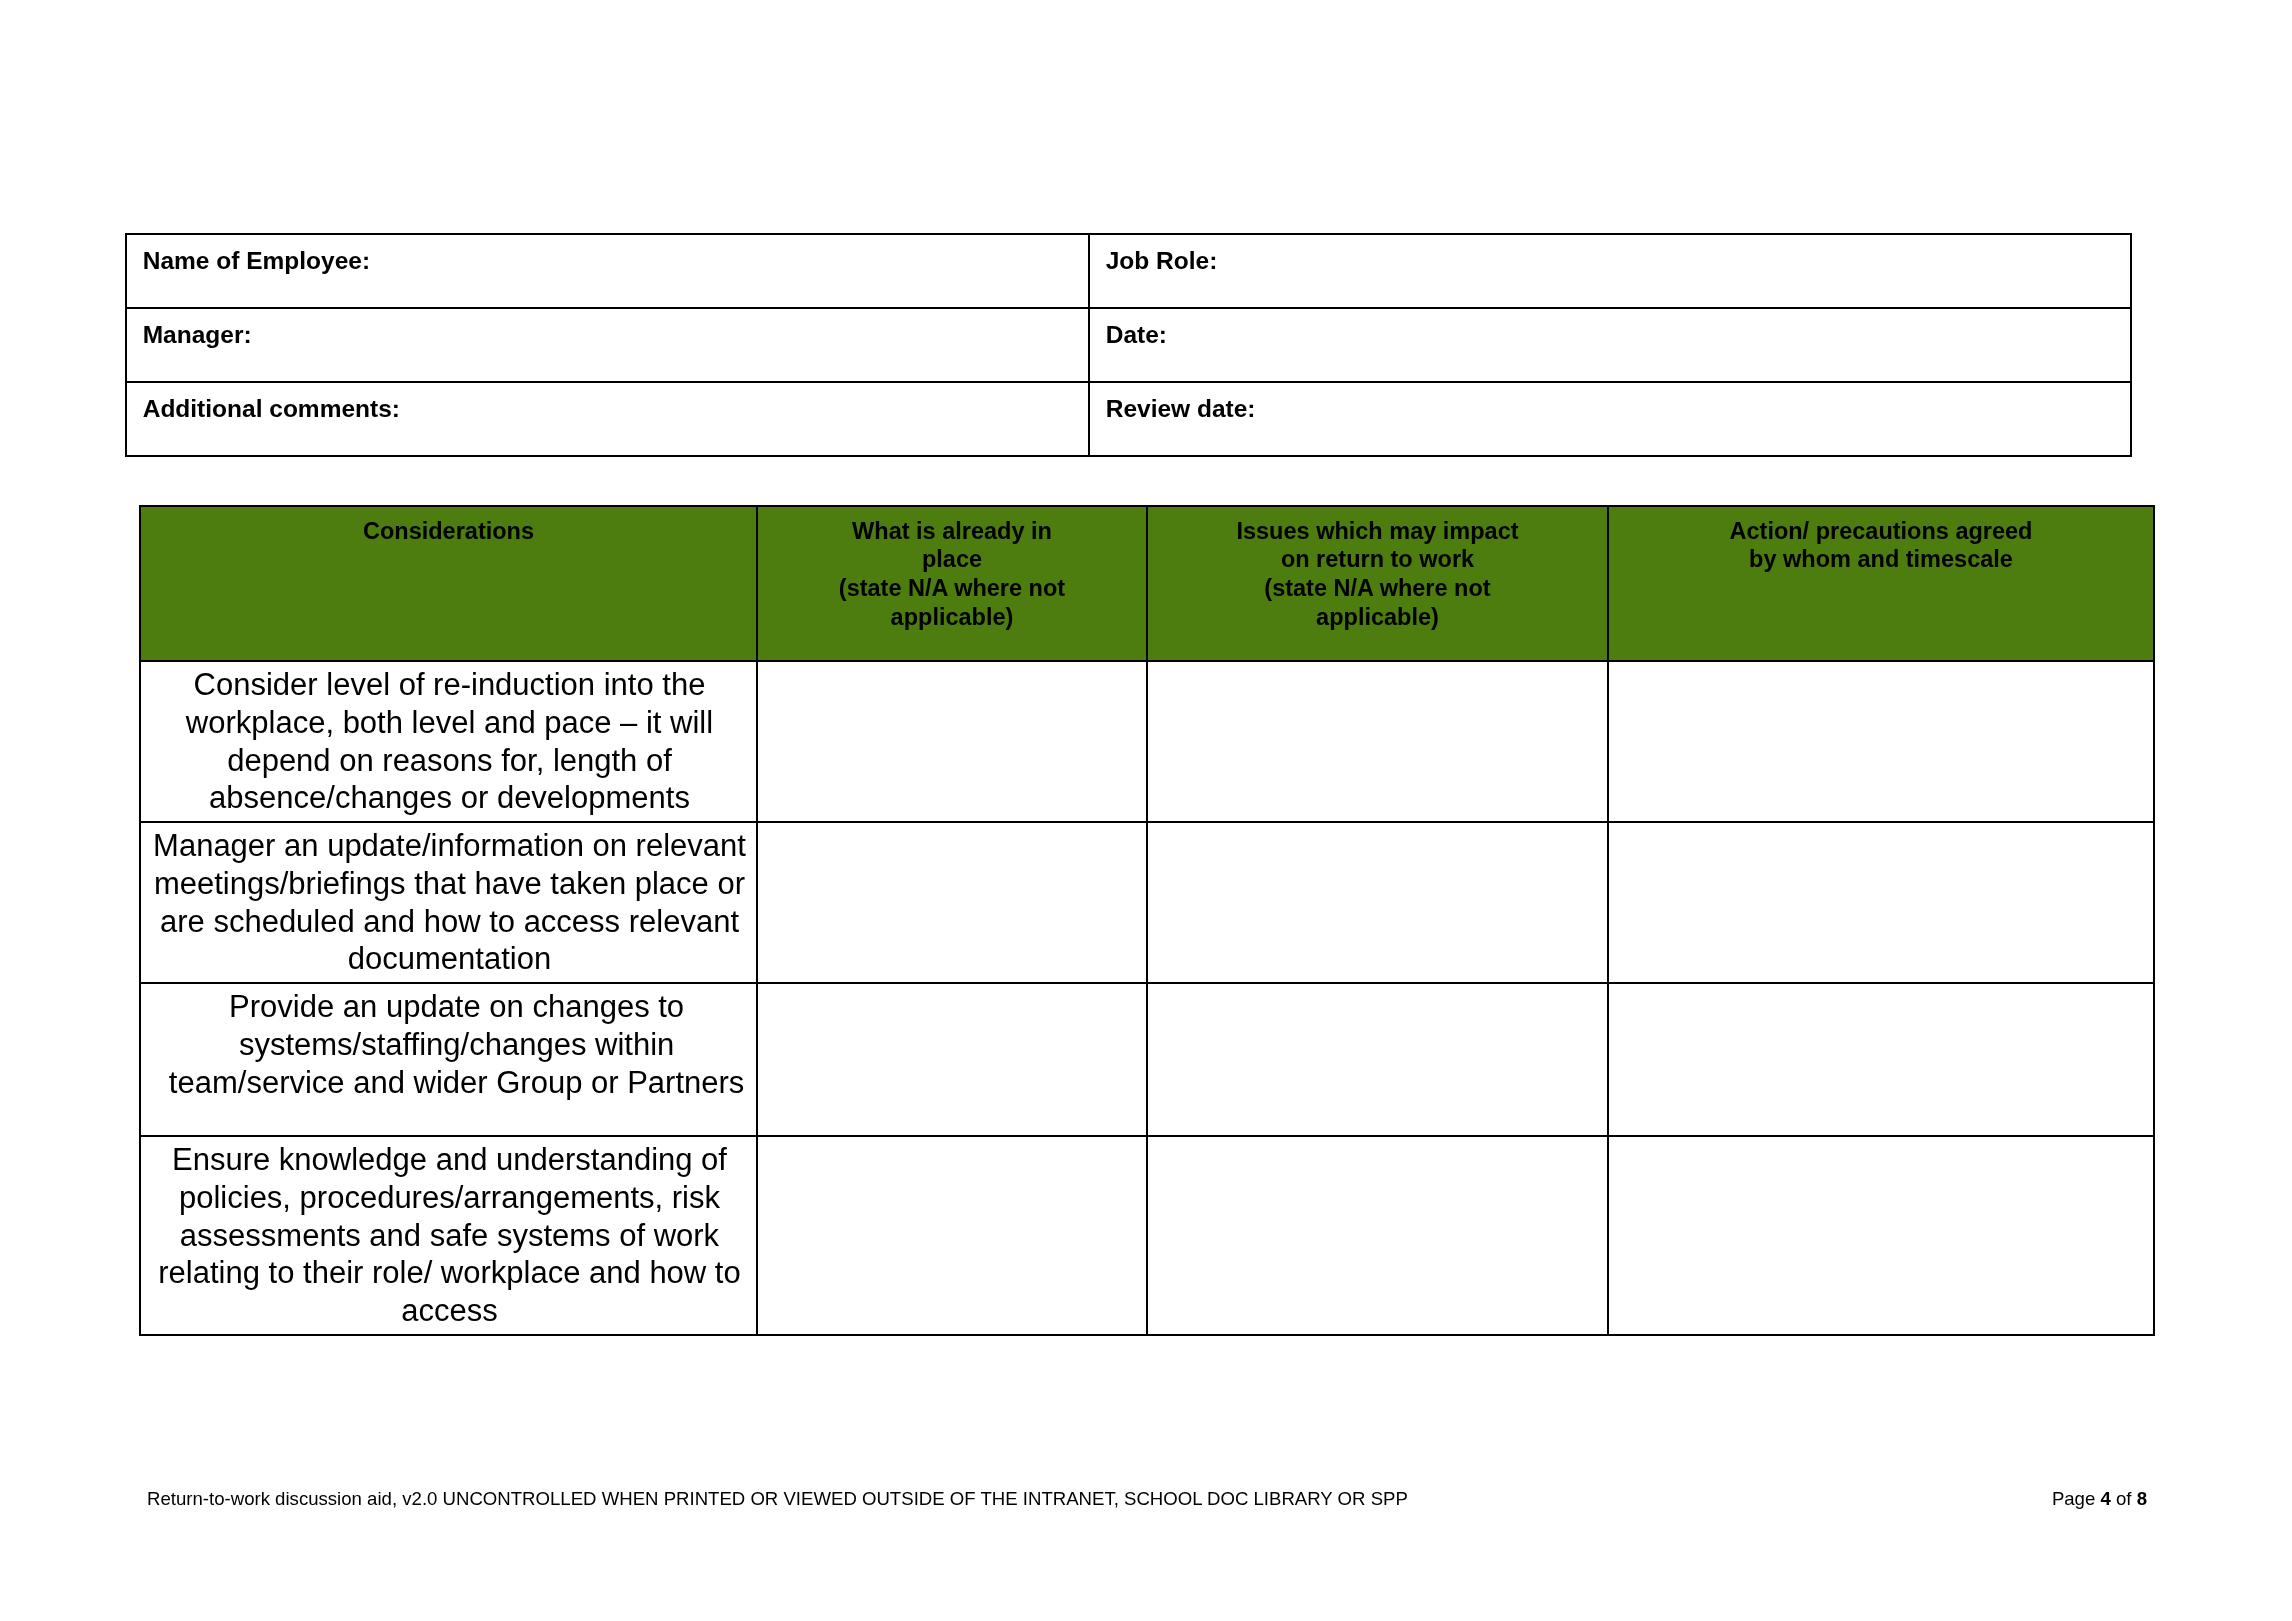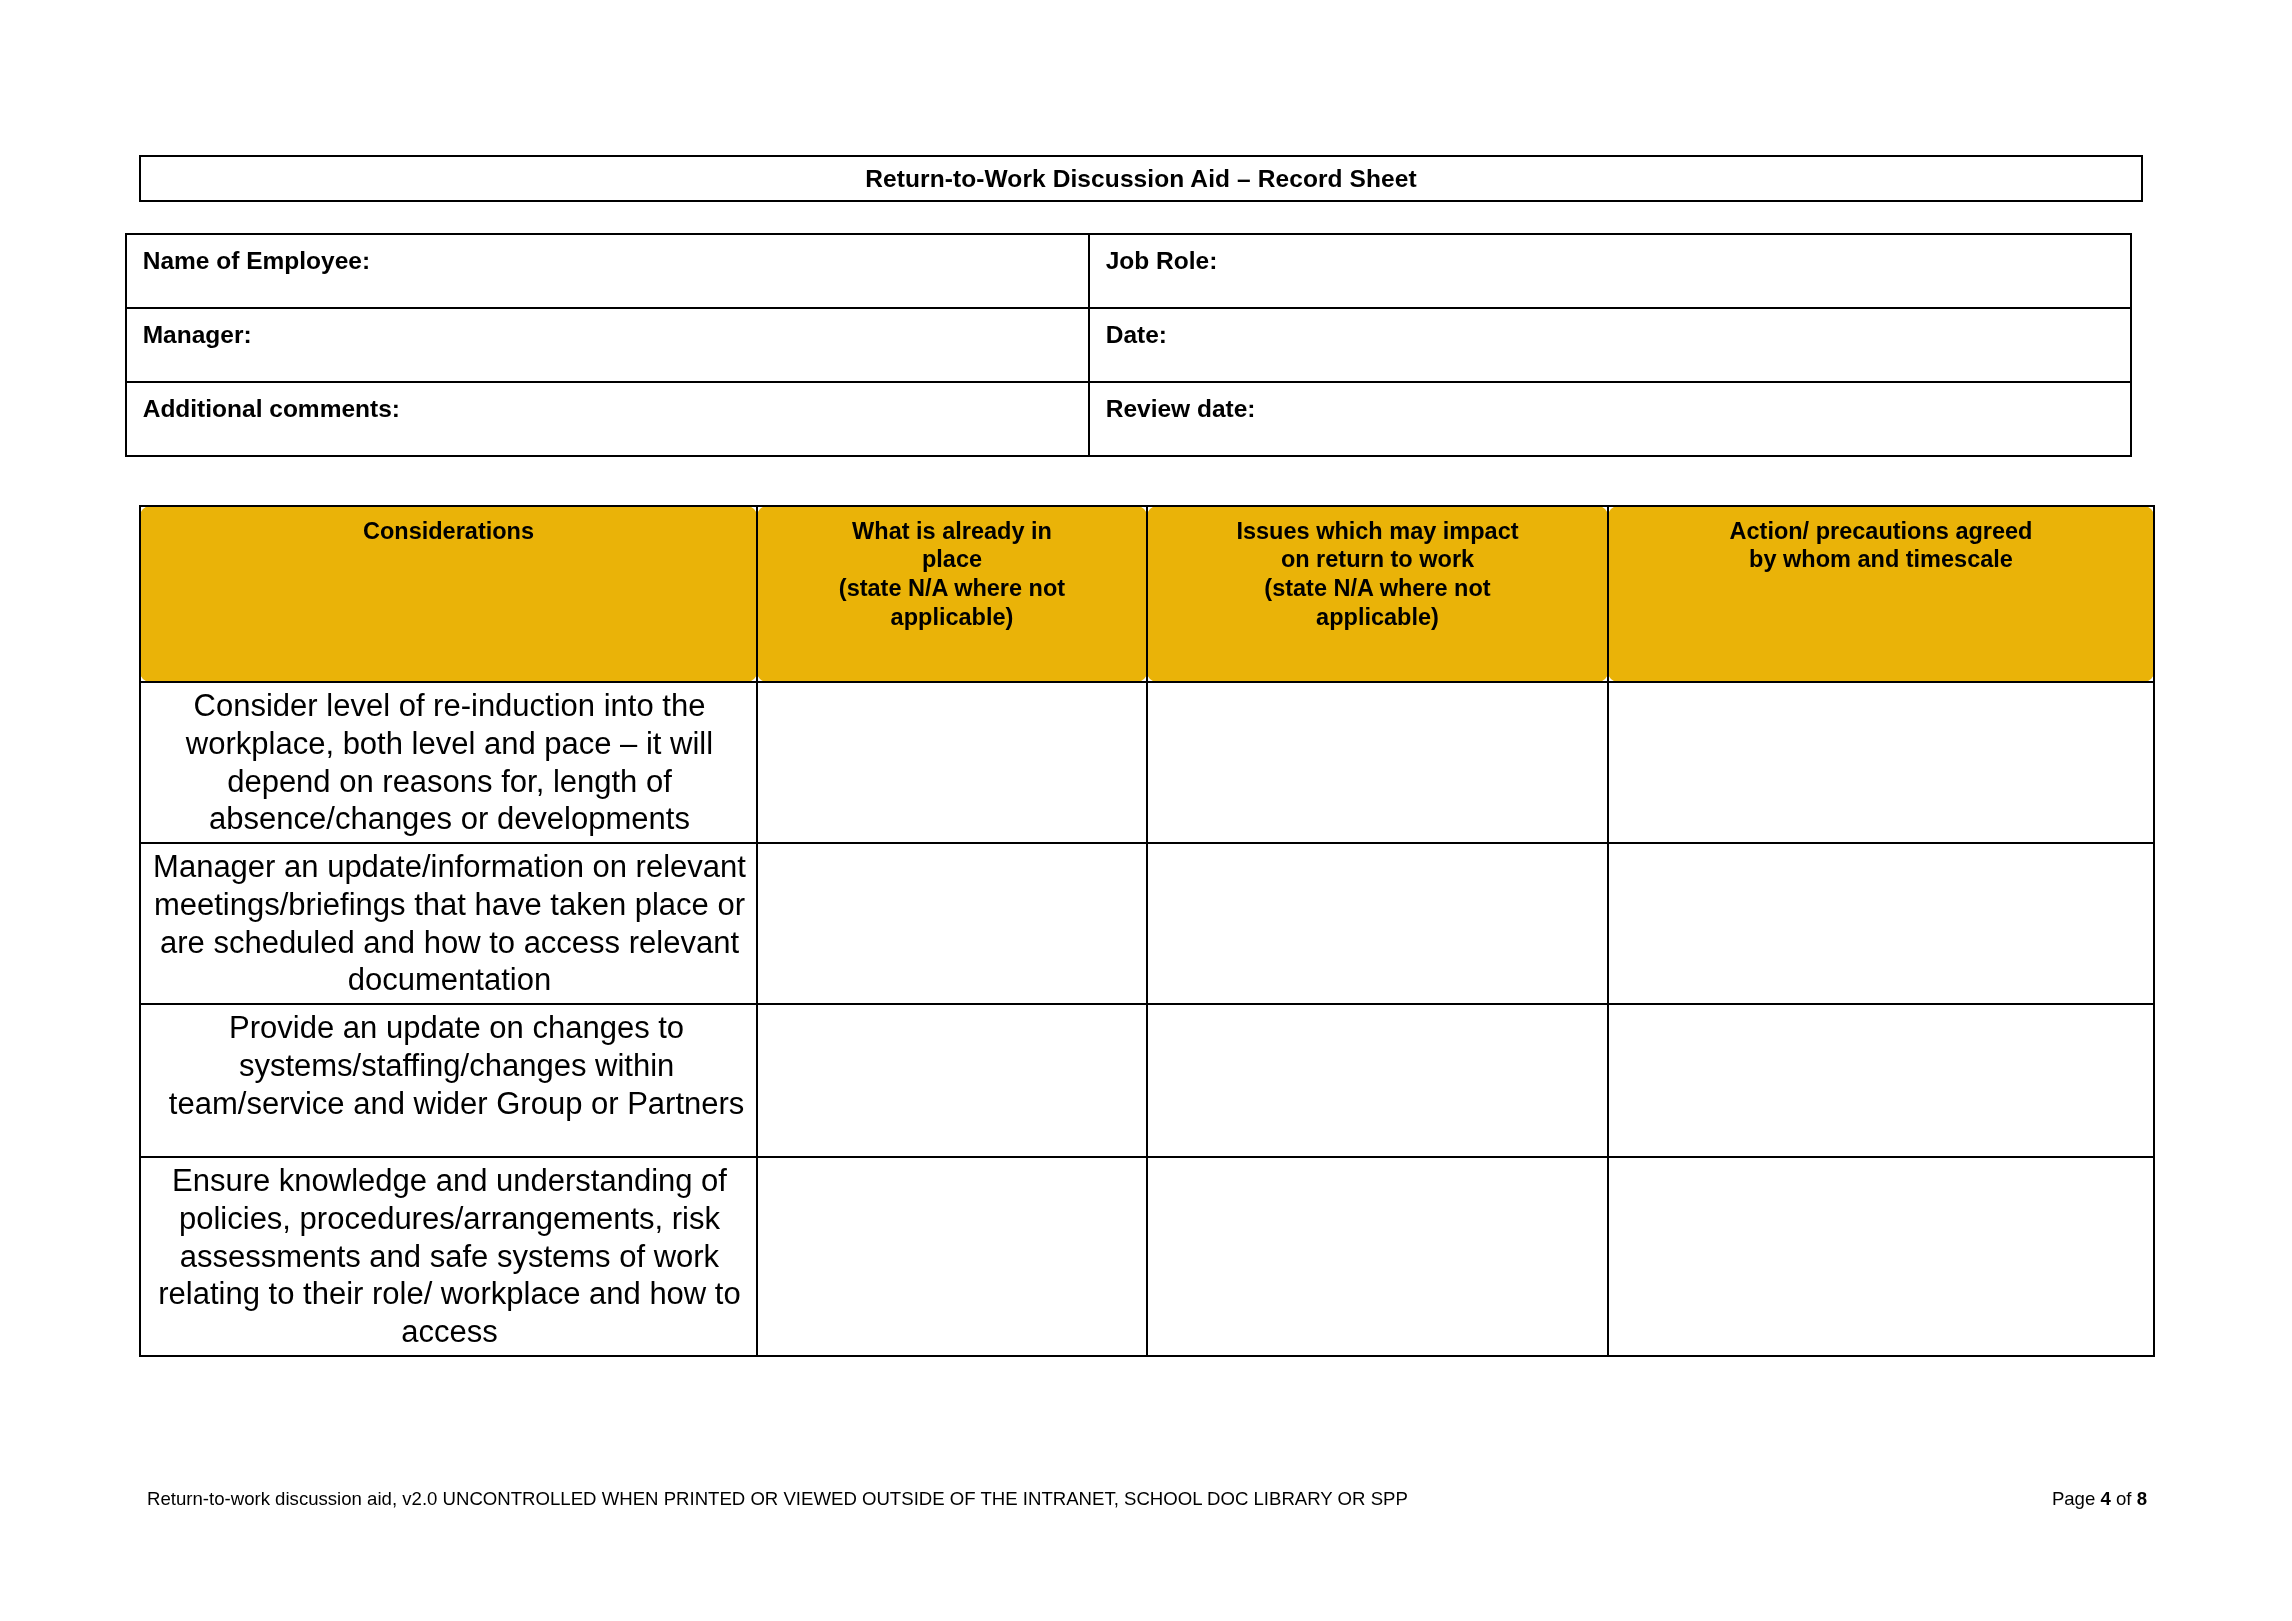--- a/index.html
+++ b/index.html
@@ -82,29 +82,28 @@
     box-sizing: border-box;
     vertical-align: top;
   }
 
   .col-considerations { width: 617px; }
   .col-inplace        { width: 390px; }
   .col-issues         { width: 461px; }
   .col-action         { width: 546px; }
 
   .main-table thead th {
-    background: #eab308;
+    background: #4d7c0f;
     font-size: 23.5px;
     font-weight: bold;
     text-align: center;
     padding: 9.8px 9.8px 11.8px 9.8px;
-    height: 176px;
+    height: 155px;
     vertical-align: top;
     line-height: 1.22;
-    border-radius: 10px;
   }
   .hdr-considerations {
     vertical-align: top !important;
   }
 
   
   .section-row td {
     background: #F4F4F4;
     height: 115px;
   }
@@ -150,23 +149,20 @@
   .footer-right {
     white-space: nowrap;
   }
   .footer-right b { font-weight: bold; }
 </style>
 </head>
 <body>
 
 <div class="page">
 
-  <div class="title-bar">
-    <div class="title-text">Return-to-Work Discussion Aid – Record Sheet</div>
-  </div>
 
   <table class="info-table">
     <colgroup>
       <col class="info-col-left">
       <col class="info-col-right">
     </colgroup>
     <tbody>
       <tr>
         <td>
           <span>Name of Employee:</span>

